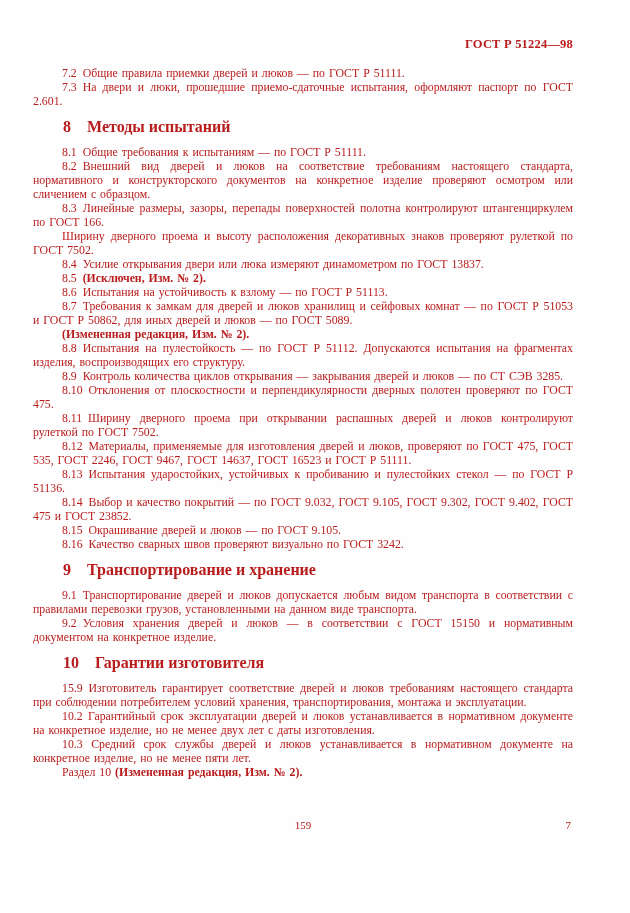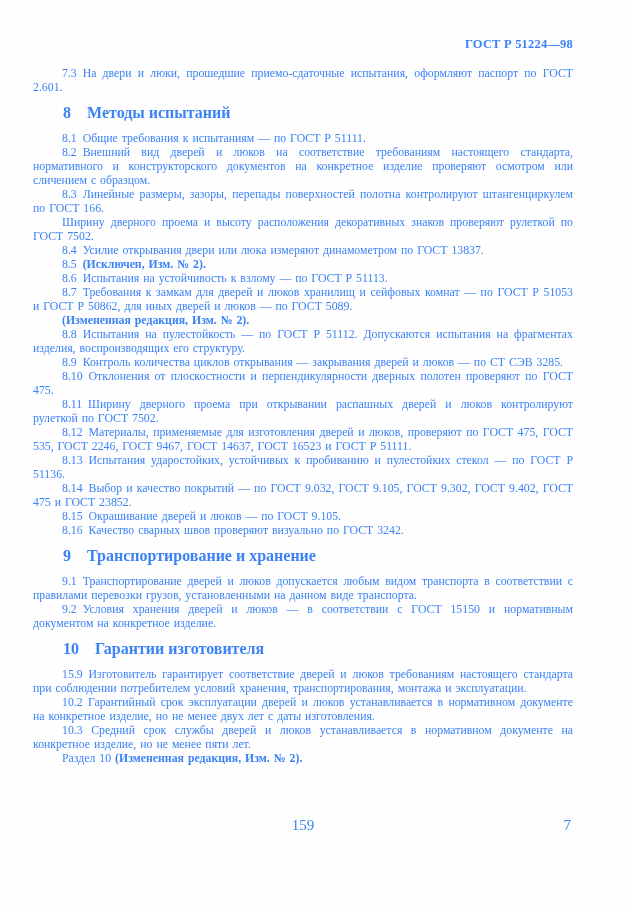--- a/index.html
+++ b/index.html
@@ -8,21 +8,21 @@
     background: #ffffff;
   }
   .page {
     position: relative;
     width: 630px;
     height: 913px;
     background: #fefefe;
     box-sizing: border-box;
     padding: 37px 57px 0 33px;
     font-family: "Liberation Serif", "DejaVu Serif", serif;
-    color: #3b82f6;
+    color: #b91c1c;
     overflow: hidden;
   }
   .doc-code {
     margin: 0 0 15px 0;
     text-align: right;
     font-weight: bold;
     font-size: 12.5px;
     line-height: 14px;
     letter-spacing: 0.2px;
   }
@@ -42,40 +42,41 @@
     line-height: 18px;
     text-indent: 30px;
     text-align: left;
   }
   .footer {
     position: absolute;
     left: 33px;
     right: 57px;
     top: 818px;
     height: 14px;
-    font-size: 15px;
+    font-size: 11px;
     line-height: 14px;
   }
   .footer-sheet {
     display: block;
     text-align: center;
   }
   .footer-page {
     position: absolute;
     right: 2px;
     top: 0;
   }
 </style>
 </head>
 <body>
 
 <div class="page">
 
   <p class="doc-code">ГОСТ Р 51224—98</p>
 
+  <p class="para">7.2 Общие правила приемки дверей и люков — по ГОСТ Р 51111.</p>
   <p class="para">7.3 На двери и люки, прошедшие приемо-сдаточные испытания, оформляют паспорт по ГОСТ 2.601.</p>
 
   <h2 class="heading">8 Методы испытаний</h2>
 
   <p class="para">8.1 Общие требования к испытаниям — по ГОСТ Р 51111.</p>
   <p class="para">8.2 Внешний вид дверей и люков на соответствие требованиям настоящего стандарта, нормативного и конструкторского документов на конкретное изделие проверяют осмотром или сличением с образцом.</p>
   <p class="para">8.3 Линейные размеры, зазоры, перепады поверхностей полотна контролируют штангенциркулем по ГОСТ 166.</p>
   <p class="para">Ширину дверного проема и высоту расположения декоративных знаков проверяют рулеткой по ГОСТ 7502.</p>
   <p class="para">8.4 Усилие открывания двери или люка измеряют динамометром по ГОСТ 13837.</p>
   <p class="para"><span>8.5 </span><b>(Исключен, Изм. № 2).</b></p>

